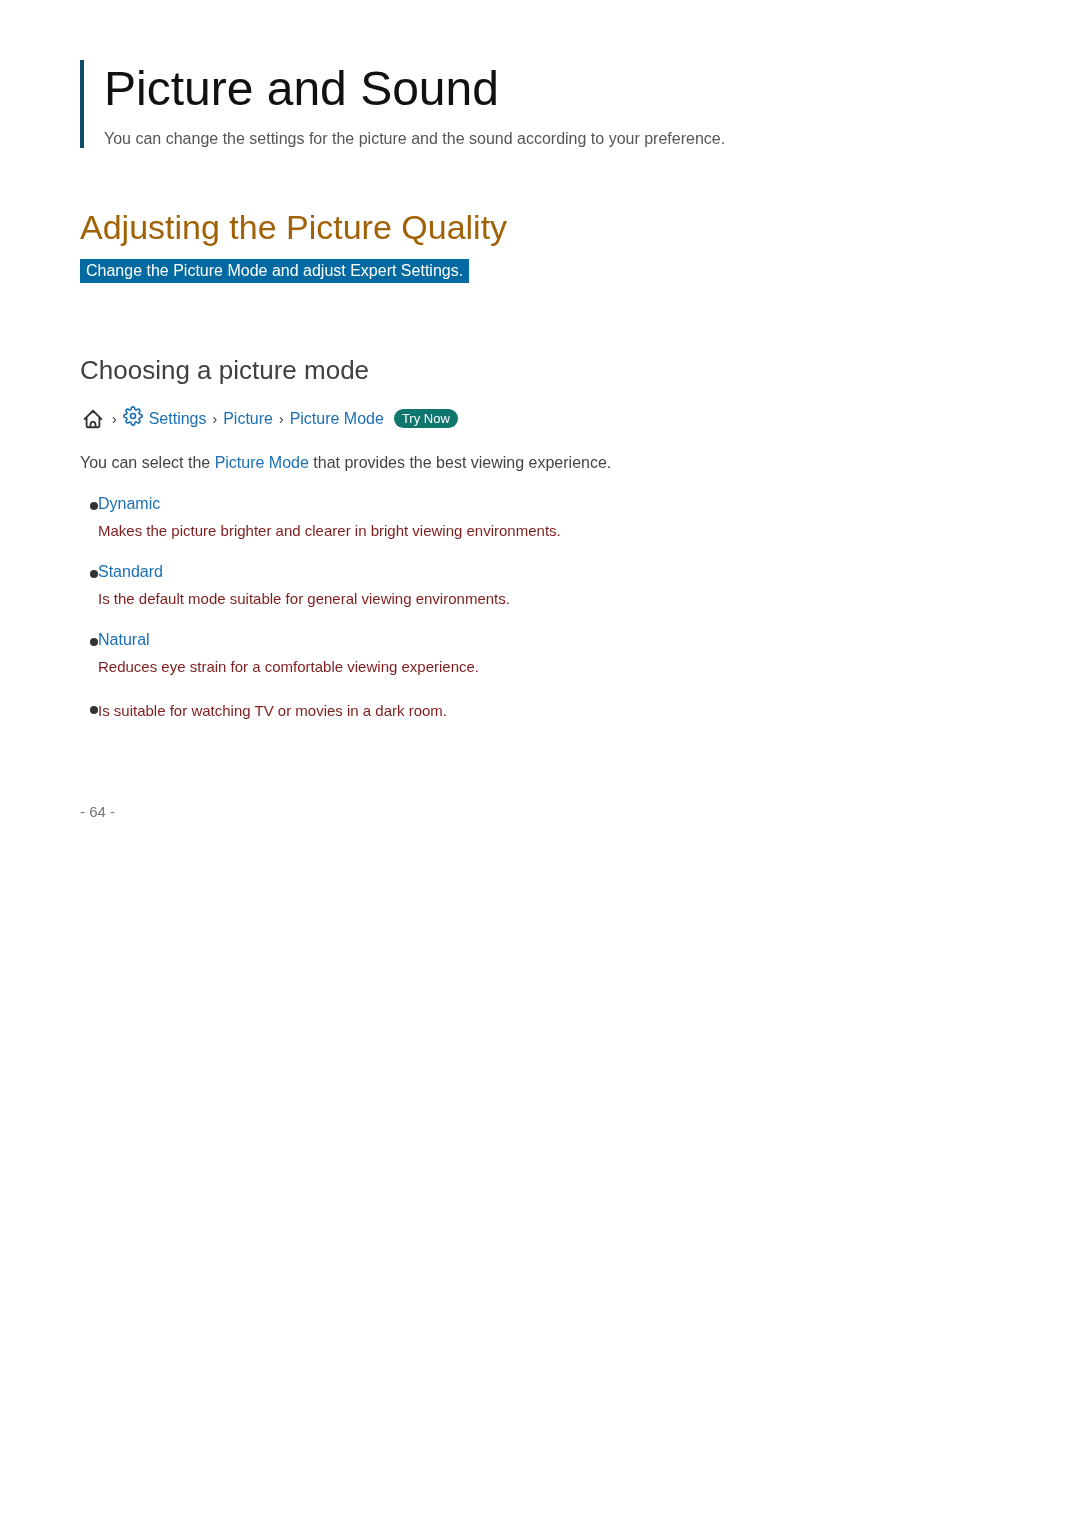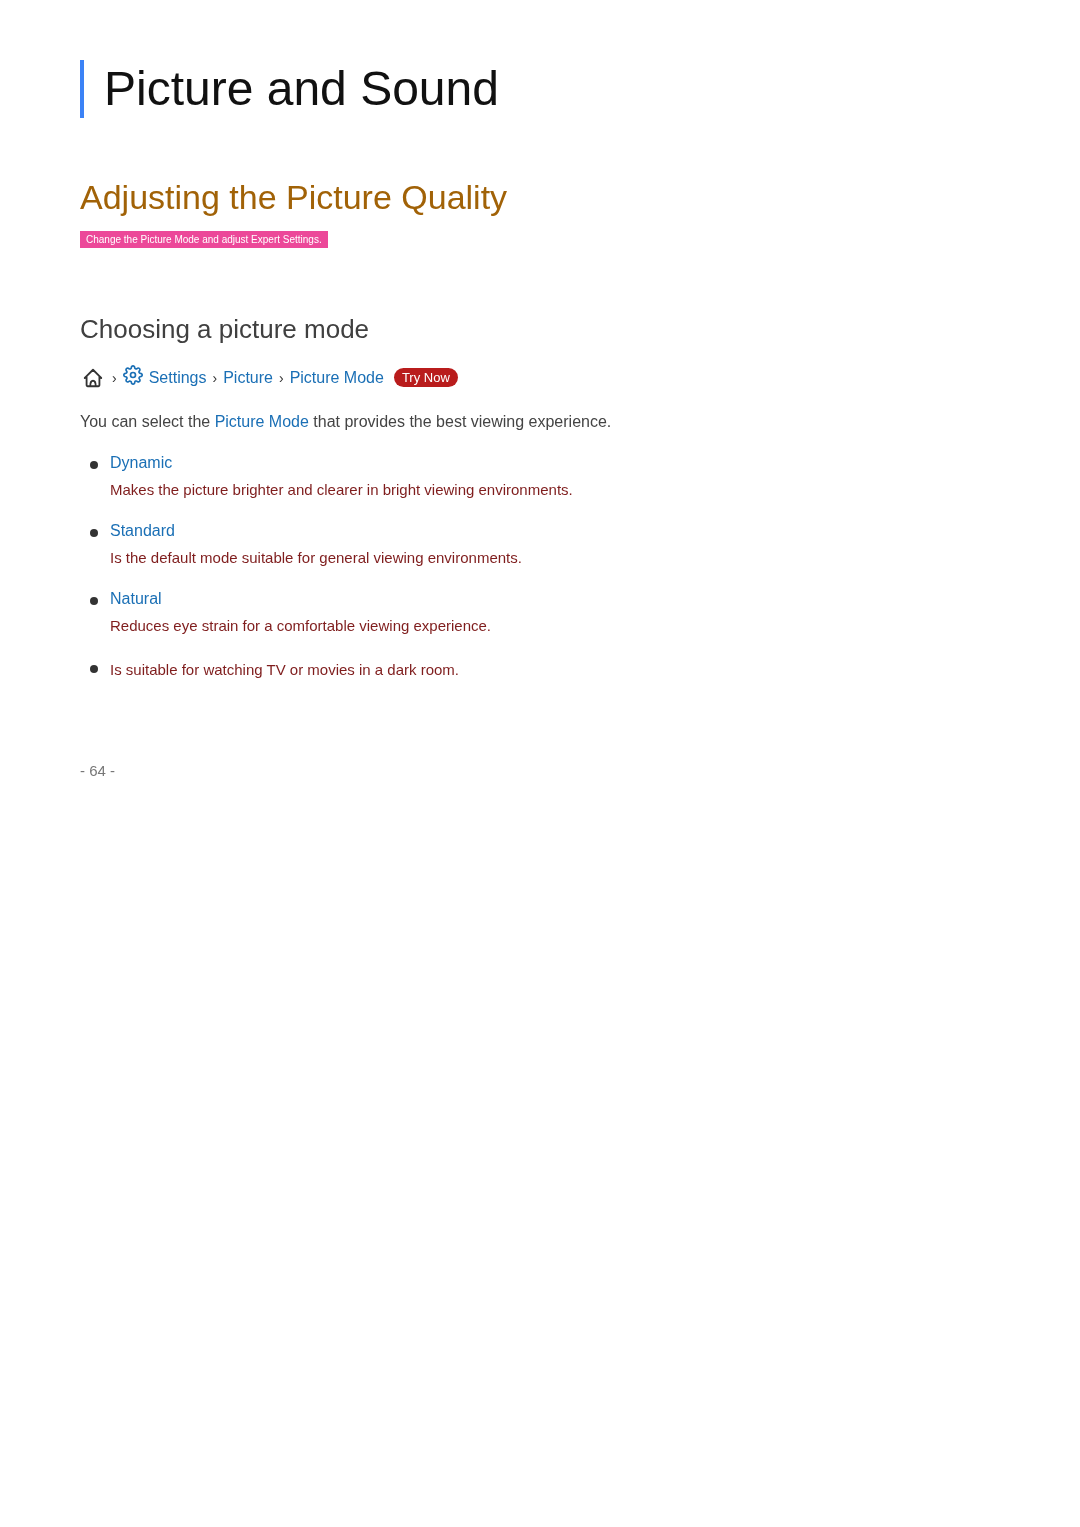--- a/index.html
+++ b/index.html
@@ -11,21 +11,21 @@
     body {
       background: #ffffff;
       font-family: 'Arial', sans-serif;
       color: #333333;
       width: 1080px;
       min-height: 1527px;
       padding: 60px 80px 60px 80px;
     }
 
     .page-title-section {
-      border-left: 4px solid #3b82f6;
+      border-left: 4px solid #0c4a6e;
       padding-left: 20px;
       margin-bottom: 16px;
     }
 
     .page-title {
       font-size: 48px;
       font-weight: 300;
       color: #111111;
       line-height: 1.2;
       margin-bottom: 12px;
@@ -43,25 +43,25 @@
     }
 
     .section-title {
       font-size: 34px;
       font-weight: 400;
       color: #a16207;
     }
 
     .section-highlight-bar {
       display: inline-block;
-      background-color: #ec4899;
+      background-color: #0369a1;
       color: #ffffff;
-      font-size: 10px;
+      font-size: 16px;
       padding: 3px 6px;
-      margin-bottom: 18px;
+      margin-bottom: 24px;
     }
 
     .subsection-title {
       font-size: 26px;
       font-weight: 400;
       color: #404040;
       margin-top: 48px;
       margin-bottom: 20px;
     }
 
@@ -91,21 +91,21 @@
       text-decoration: none;
     }
 
     .breadcrumb-gear-icon {
       color: #1a6fb5;
       font-size: 20px;
     }
 
     .try-now-badge {
       display: inline-block;
-      background-color: #b91c1c;
+      background-color: #0f766e;
       color: #ffffff;
       font-size: 13px;
       padding: 2px 8px;
       border-radius: 10px;
       margin-left: 4px;
       vertical-align: middle;
     }
 
     .body-text {
       font-size: 16px;
@@ -123,21 +123,21 @@
     }
 
     .list-item {
       margin-bottom: 20px;
       padding-left: 10px;
     }
 
     .list-item-bullet {
       display: flex;
       align-items: flex-start;
-      gap: 12px;
+      gap: 0;
     }
 
     .bullet-dot {
       width: 8px;
       height: 8px;
       background-color: #333333;
       border-radius: 50%;
       margin-top: 7px;
       flex-shrink: 0;
     }
@@ -169,20 +169,21 @@
     .home-icon-svg {
       width: 22px;
       height: 22px;
     }
   </style>
 </head>
 <body>
 
 <div class="page-title-section">
   <h1 class="page-title">Picture and Sound</h1>
+  <p class="page-subtitle">You can change the settings for the picture and the sound according to your preference.</p>
 </div>
 
 <div class="section-header">
   <h2 class="section-title">Adjusting the Picture Quality</h2>
 </div>
 <div>
   <span class="section-highlight-bar">Change the Picture Mode and adjust Expert Settings.</span>
 </div>
 
 <div>

